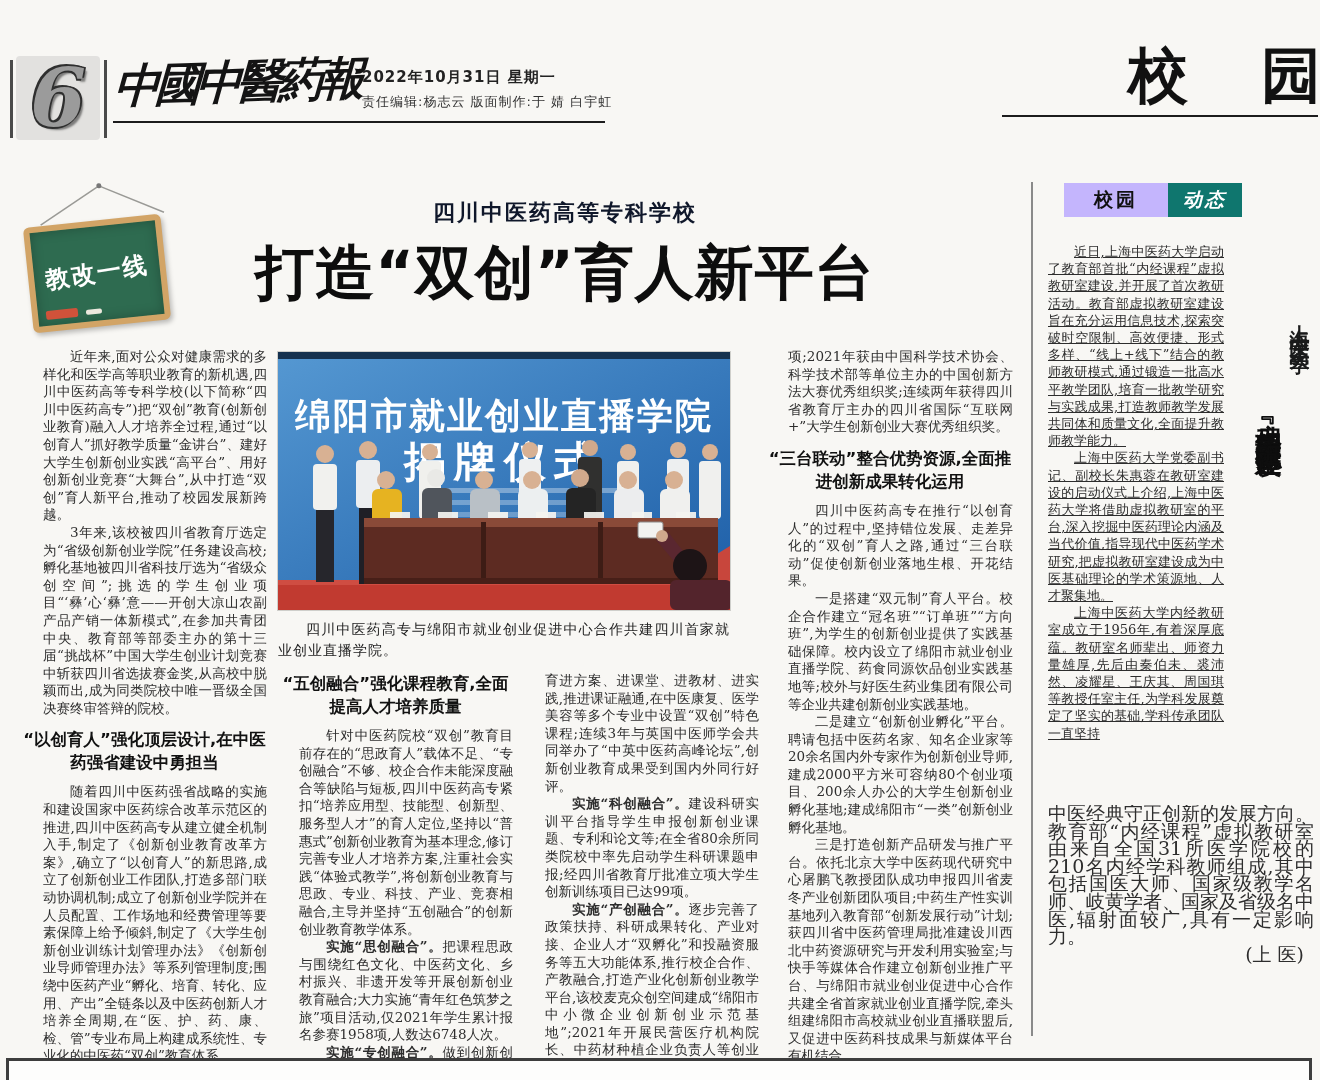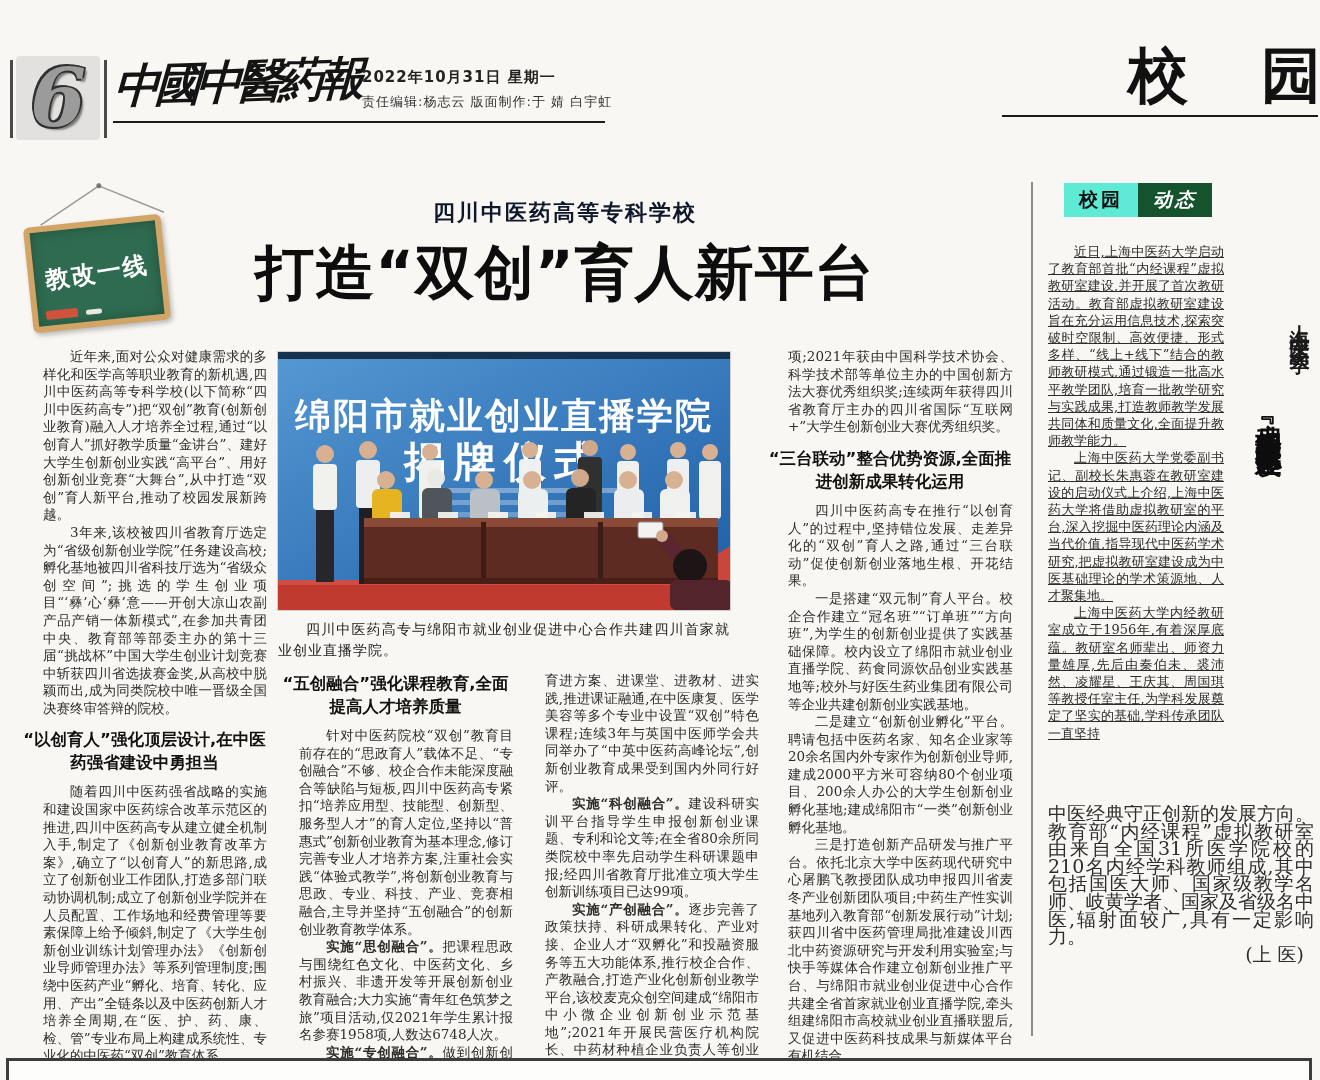--- a/index.html
+++ b/index.html
@@ -71,22 +71,22 @@
   #photo-block { position:absolute; left:278px; top:352px; width:452px; }
   #photo-block svg { display:block; box-shadow:0 0 0 1px #cfcfcb; }
   #photo-caption {
     margin-top:9px; font-size:14px; line-height:21px; color:#222;
     text-indent:2em; text-align:justify; letter-spacing:1px;
   }
   
   #vdivider { position:absolute; left:1031px; top:182px; width:2px; height:854px; background:#8a8a8a; }
   #right-article { position:absolute; left:1048px; top:183px; width:266px; }
   #badge-row { display:flex; margin:0 0 26px 16px; font-family:"DejaVu Sans",sans-serif; }
-  #badge-left  { background:#5eead4; color:#111; font-size:19px; font-weight:bold; padding:4px 15px; letter-spacing:3px; }
-  #badge-right { background:#14532d; color:#fff; font-size:19px; font-weight:bold; font-style:italic; padding:4px 15px; letter-spacing:3px; }
+  #badge-left  { background:#c4b5fd; color:#111; font-size:19px; font-weight:bold; padding:4px 30px; letter-spacing:3px; }
+  #badge-right { background:#0f766e; color:#fff; font-size:19px; font-weight:bold; font-style:italic; padding:4px 15px; letter-spacing:3px; }
   #right-top { display:flex; height:548px; overflow:hidden; }
   #right-narrow { width:176px; font-size:13px; line-height:17.2px; text-align:justify; color:#2d2d2d;text-decoration:underline; }
   #right-narrow p { text-indent:2em; }
   #right-titles { width:90px; writing-mode:vertical-rl; }
   #right-title-small {
     display:block; font-size:20px; font-weight:bold; letter-spacing:5px;
     padding-top:66px; color:#1a1a1a;
   }
   #right-title-big {
     display:block; font-size:26px; font-weight:900; letter-spacing:2px;

